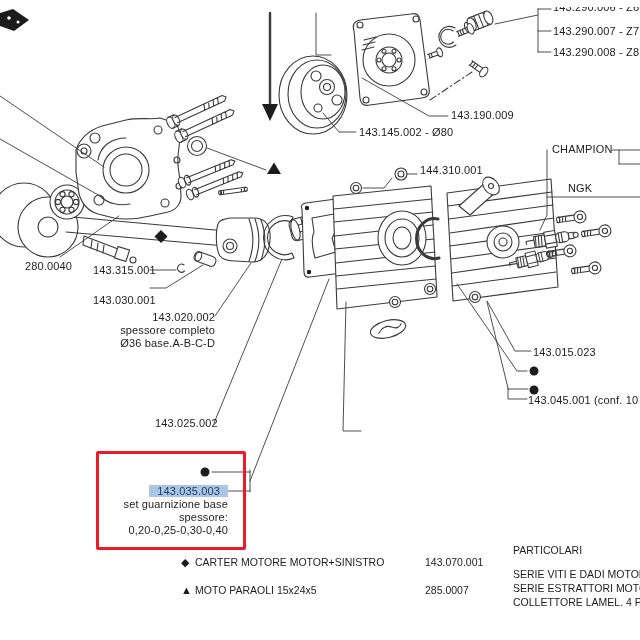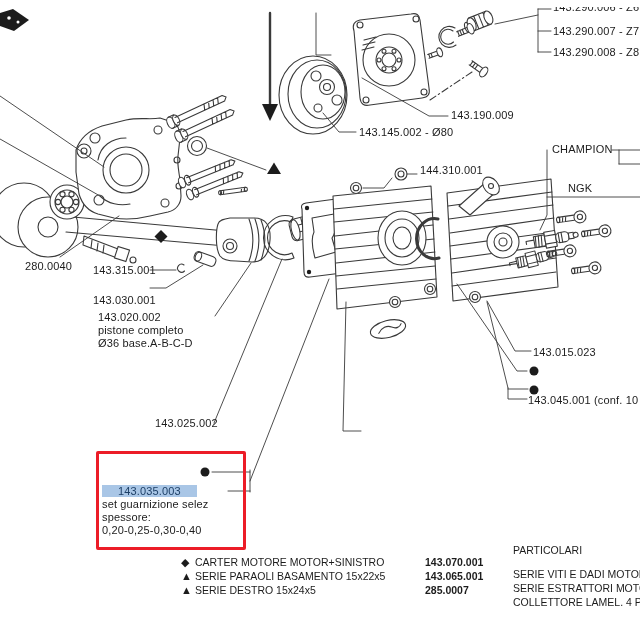--- a/index.html
+++ b/index.html
@@ -6,29 +6,29 @@
   body{width:640px;height:640px;overflow:hidden;background:#fff;
        font-family:"Liberation Sans","DejaVu Sans",sans-serif;}
   .canvas{position:relative;width:640px;height:521px;background:var(--paper,#fff);}
   svg.art{position:absolute;left:0;top:0;}
   .ln{fill:none;stroke:var(--line,#3a3a3a);stroke-width:1.1;stroke-linecap:round;stroke-linejoin:round;}
   .thick{stroke-width:3;}
   .wh{fill:#fff;}
   .dk{fill:var(--ink,#1c1c1c);stroke:none;}
   .ld{fill:none;stroke:var(--line,#3a3a3a);stroke-width:0.9;stroke-linecap:round;stroke-linejoin:round;}
   .lbl{position:absolute;font-size:11px;color:var(--ink,#1c1c1c);white-space:nowrap;letter-spacing:.15px;line-height:13px;z-index:3;}
-  .rablock{}
+  .rablock{text-align:right;}
   .clip6{height:8px;overflow:hidden;}
   .clip6 span{display:block;margin-top:-6px;}
   .redbox{position:absolute;left:96px;top:451px;width:150px;height:99px;box-sizing:border-box;
           border:3.5px solid var(--red_box,#ec1c27);border-radius:2px;z-index:5;pointer-events:none;}
-  .hl{background:var(--highlight_bg,#a9c6e6);color:var(--highlight_text,#1d3f66);padding:0 16px;}
+  .hl{background:var(--highlight_bg,#a9c6e6);color:var(--highlight_text,#1d3f66);padding:0 8px;}
   .lrow{position:absolute;left:181px;width:340px;font-size:10.5px;color:var(--ink,#1c1c1c);white-space:nowrap;z-index:3;}
   .sym{display:inline-block;width:14px;font-size:11px;}
-  .lcode{position:absolute;left:244px;top:0;font-weight:bold;}
+  .lcode{position:absolute;left:244px;top:0;}
   .prow{position:absolute;left:513px;width:140px;font-size:10.5px;color:var(--ink,#1c1c1c);white-space:nowrap;z-index:3;}
 </style>
 </head>
 <body>
 
 <div class="canvas">
 
 <svg class="art" width="640" height="640" viewBox="0 0 640 640">
 
   <g>
@@ -345,45 +345,42 @@
 
 <div class="lbl" style="left:552px;top:143px">CHAMPION</div>
 <div class="lbl" style="left:568px;top:182px">NGK</div>
 
 <div class="lbl" style="left:25px;top:260px">280.0040</div>
 <div class="lbl" style="left:93px;top:264px">143.315.001</div>
 <div class="lbl" style="left:93px;top:294px">143.030.001</div>
 
 <div class="lbl rablock" style="left:98px;top:311px;width:117px">
   <div>143.020.002</div>
-  <div>pistone completo</div>
+  <div>spessore completo</div>
   <div>Ø36 base.A-B-C-D</div>
 </div>
 
 <div class="lbl" style="left:155px;top:417px">143.025.002</div>
 <div class="lbl" style="left:533px;top:346px">143.015.023</div>
 <div class="lbl" style="left:528px;top:394px">143.045.001 (conf. 10 pe</div>
 
 
 <div class="lbl rablock" style="left:102px;top:485px;width:126px">
   <div><span class="hl">143.035.003</span></div>
-  <div>set guarnizione selez</div>
+  <div>set guarnizione base</div>
   <div>spessore:</div>
   <div>0,20-0,25-0,30-0,40</div>
 </div>
 <div class="redbox"></div>
 
 <div class="lrow" style="top:556px">
   <span class="sym">◆</span><span>CARTER MOTORE MOTOR+SINISTRO</span><span class="lcode">143.070.001</span>
 </div>
-<div class="lrow" style="top:570px">
-  <span class="sym">▲</span><span>SERIE PARAOLI BASAMENTO 15x22x5</span><span class="lcode">143.065.001</span>
-</div>
 <div class="lrow" style="top:584px">
-  <span class="sym">▲</span><span>SERIE DESTRO 15x24x5</span><span class="lcode">285.0007</span>
+  <span class="sym">▲</span><span>MOTO PARAOLI 15x24x5</span><span class="lcode">285.0007</span>
 </div>
 
 <div class="prow" style="top:544px">PARTICOLARI</div>
 <div class="prow" style="top:568px">SERIE VITI E DADI MOTOR</div>
 <div class="prow" style="top:582px">SERIE ESTRATTORI MOTO</div>
 <div class="prow" style="top:596px">COLLETTORE LAMEL. 4 PE</div>
 
 </div>
 
 </body></html>

